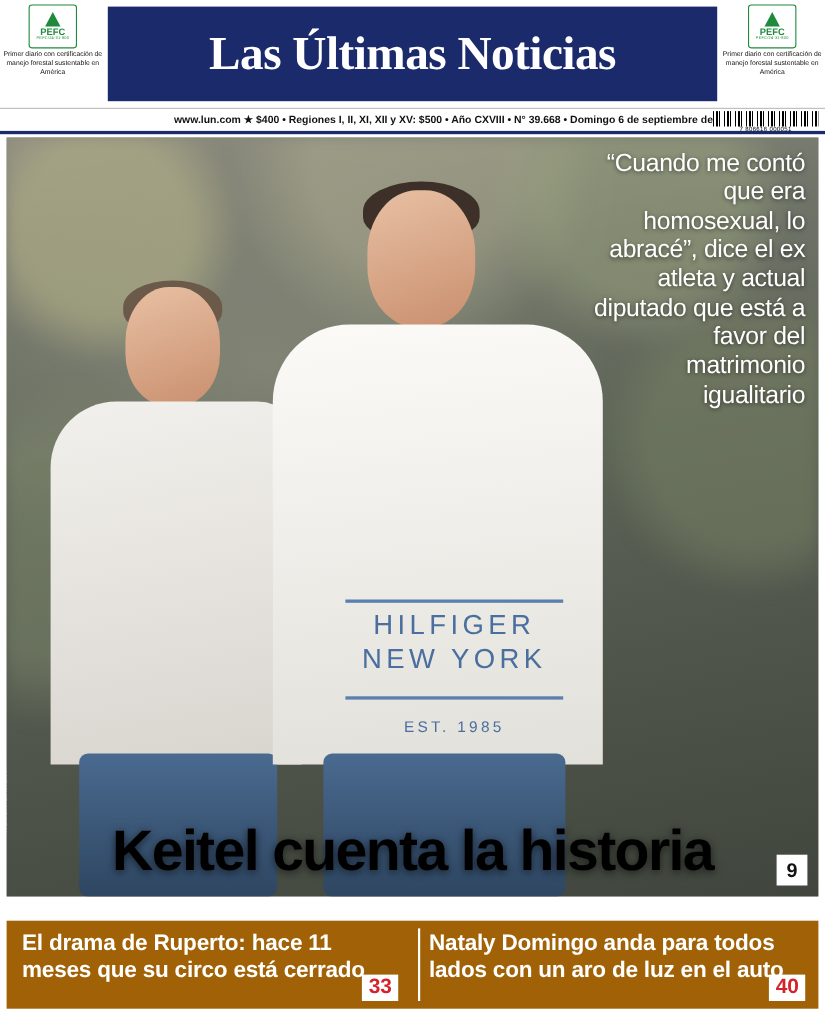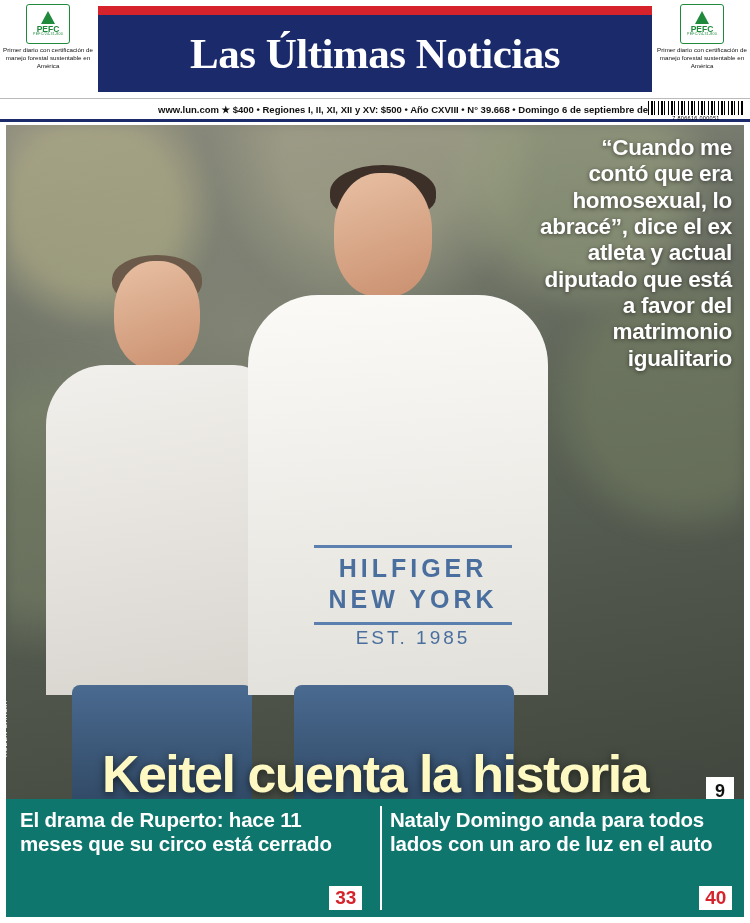--- a/index.html
+++ b/index.html
@@ -21,21 +21,21 @@
     height: 98px;
     background: #ffffff;
     border-bottom: 0;
   }
   .mast-band {
     position: absolute;
     left: 98px; right: 98px; top: 6px;
     height: 86px;
     background: #1b2a6b;
     display: flex;
-    flex-direction: column;
+    flex-direction: row;
   }
   .mast-stripe-red {
     height: 9px;
     background: #d6232b;
   }
   .mast-title-wrap {
     flex: 1;
     display: flex;
     align-items: center;
     justify-content: center;
@@ -217,58 +217,58 @@
     text-align: center;
     color: #4a6f9e;
     font-family: "Liberation Sans", sans-serif;
   }
   .tee-line {
     border-top: 3px solid #5b7fae;
     margin: 0 6px;
   }
   .tee-brand {
     font-size: 25px;
-    font-weight: bold;
+    font-weight: normal;
     letter-spacing: 4px;
     padding: 6px 0 2px;
   }
   .tee-city {
     font-size: 25px;
-    font-weight: bold;
+    font-weight: normal;
     letter-spacing: 4px;
-    padding: 0 0 8px;
+    padding: 0 0 19px;
   }
   .tee-est {
-    font-size: 19px;
+    font-size: 14px;
     letter-spacing: 3px;
-    padding-top: 2px;
+    padding-top: 16px;
   }
 
   
   .hero-quote {
     position: absolute;
     right: 0; top: 0;
     width: 218px;
     padding: 10px 12px 16px 10px;
     text-align: right;
     color: #ffffff;
     font-family: "Liberation Sans", sans-serif;
-    font-weight: bold;
+    font-weight: normal;
     font-size: 22.5px;
     line-height: 1.17;
     text-shadow: 0 1px 4px rgba(0,0,0,0.55);
     letter-spacing: -0.3px;
   }
 
   
   .hero-headline {
     position: absolute;
     left: 0; right: 0; bottom: 14px;
     padding: 0 18px;
-    color: #fef9c3;
+    color: #000000;
     text-align: center;
     font-family: "Liberation Sans", sans-serif;
     font-weight: bold;
     font-size: 52px;
     line-height: 1.02;
     letter-spacing: -1.5px;
     text-shadow: 0 2px 8px rgba(0,0,0,0.6);
     white-space: nowrap;
   }
   .hero-headline .l2 { display: block; }
@@ -293,22 +293,22 @@
     color: #ffffff;
     font-size: 6.5px;
     letter-spacing: 0.6px;
     white-space: nowrap;
   }
 
   
   .teasers {
     position: absolute;
     left: 6px; right: 6px; bottom: 6px;
-    height: 118px;
-    background: #0f766e;
+    height: 80px;
+    background: #a16207;
     display: flex;
     padding: 7px 6px;
     gap: 12px;
   }
   .teaser {
     flex: 1;
     position: relative;
     padding: 2px 10px 2px 8px;
     color: #ffffff;
     font-weight: bold;

